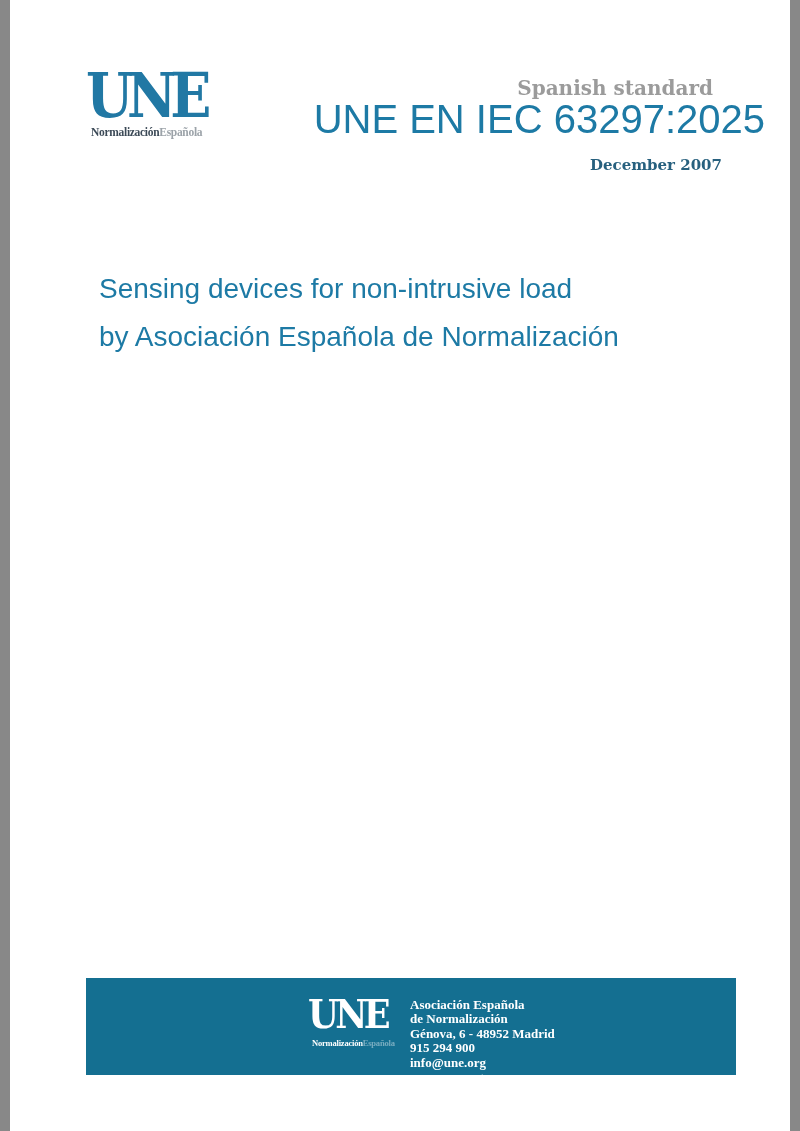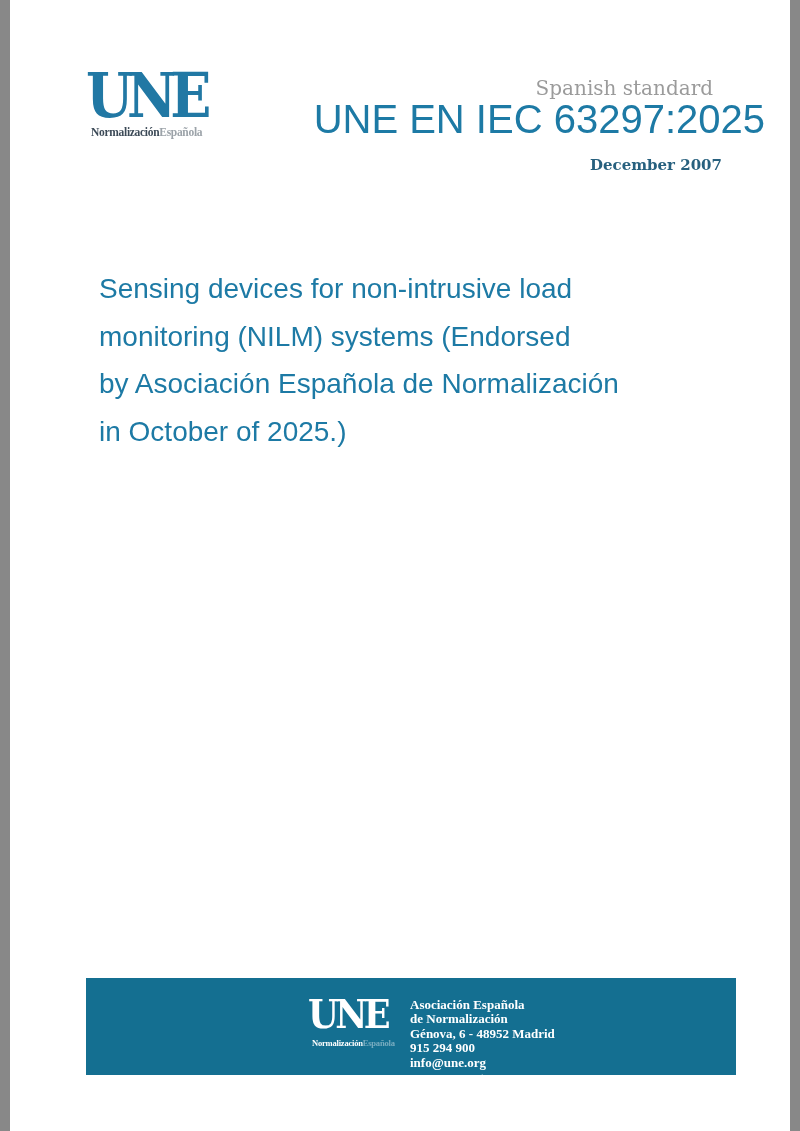--- a/index.html
+++ b/index.html
@@ -33,21 +33,21 @@
     letter-spacing:-0.3px;
     white-space:nowrap;
   }
   .logo-sub .sub-dark{color:#3C4A57;}
   .logo-sub .sub-light{color:#9CA3A9;}
 
   
   .std-label{
     position:absolute;top:76px;right:77px;
     font-family:"DejaVu Serif", "Liberation Serif", serif;
-    font-weight:normal;
+    font-weight:bold;
     font-size:20px;line-height:24px;
     color:#9B9B9B;
     white-space:nowrap;
   }
   .std-code{
     position:absolute;top:101px;right:25px;
     font-family:"Liberation Sans", sans-serif;
     font-size:40px;line-height:36px;
     color:#1D7AA5;
     white-space:nowrap;
@@ -119,23 +119,21 @@
       <span class="sub-dark">Normalización</span><span class="sub-light">Española</span>
     </div>
   </div>
 
   <div class="std-label">Spanish standard</div>
   <div class="std-code">UNE EN IEC 63297:2025</div>
   <div class="std-date">December 2007</div>
 
   <div class="doc-title">
     <div class="title-line">Sensing devices for non-intrusive load</div>
-    <div class="title-line">monitoring (NILM) systems (Endorsed</div>
     <div class="title-line">by Asociación Española de Normalización</div>
-    <div class="title-line">in October of 2025.)</div>
   </div>
 
   <div class="footer-band">
     <div class="band-logo">
       <div class="band-wordmark">UNE</div>
       <div class="band-logo-sub">
         <span class="sub-white">Normalización</span><span class="sub-faded">Española</span>
       </div>
     </div>
     <div class="band-address">

